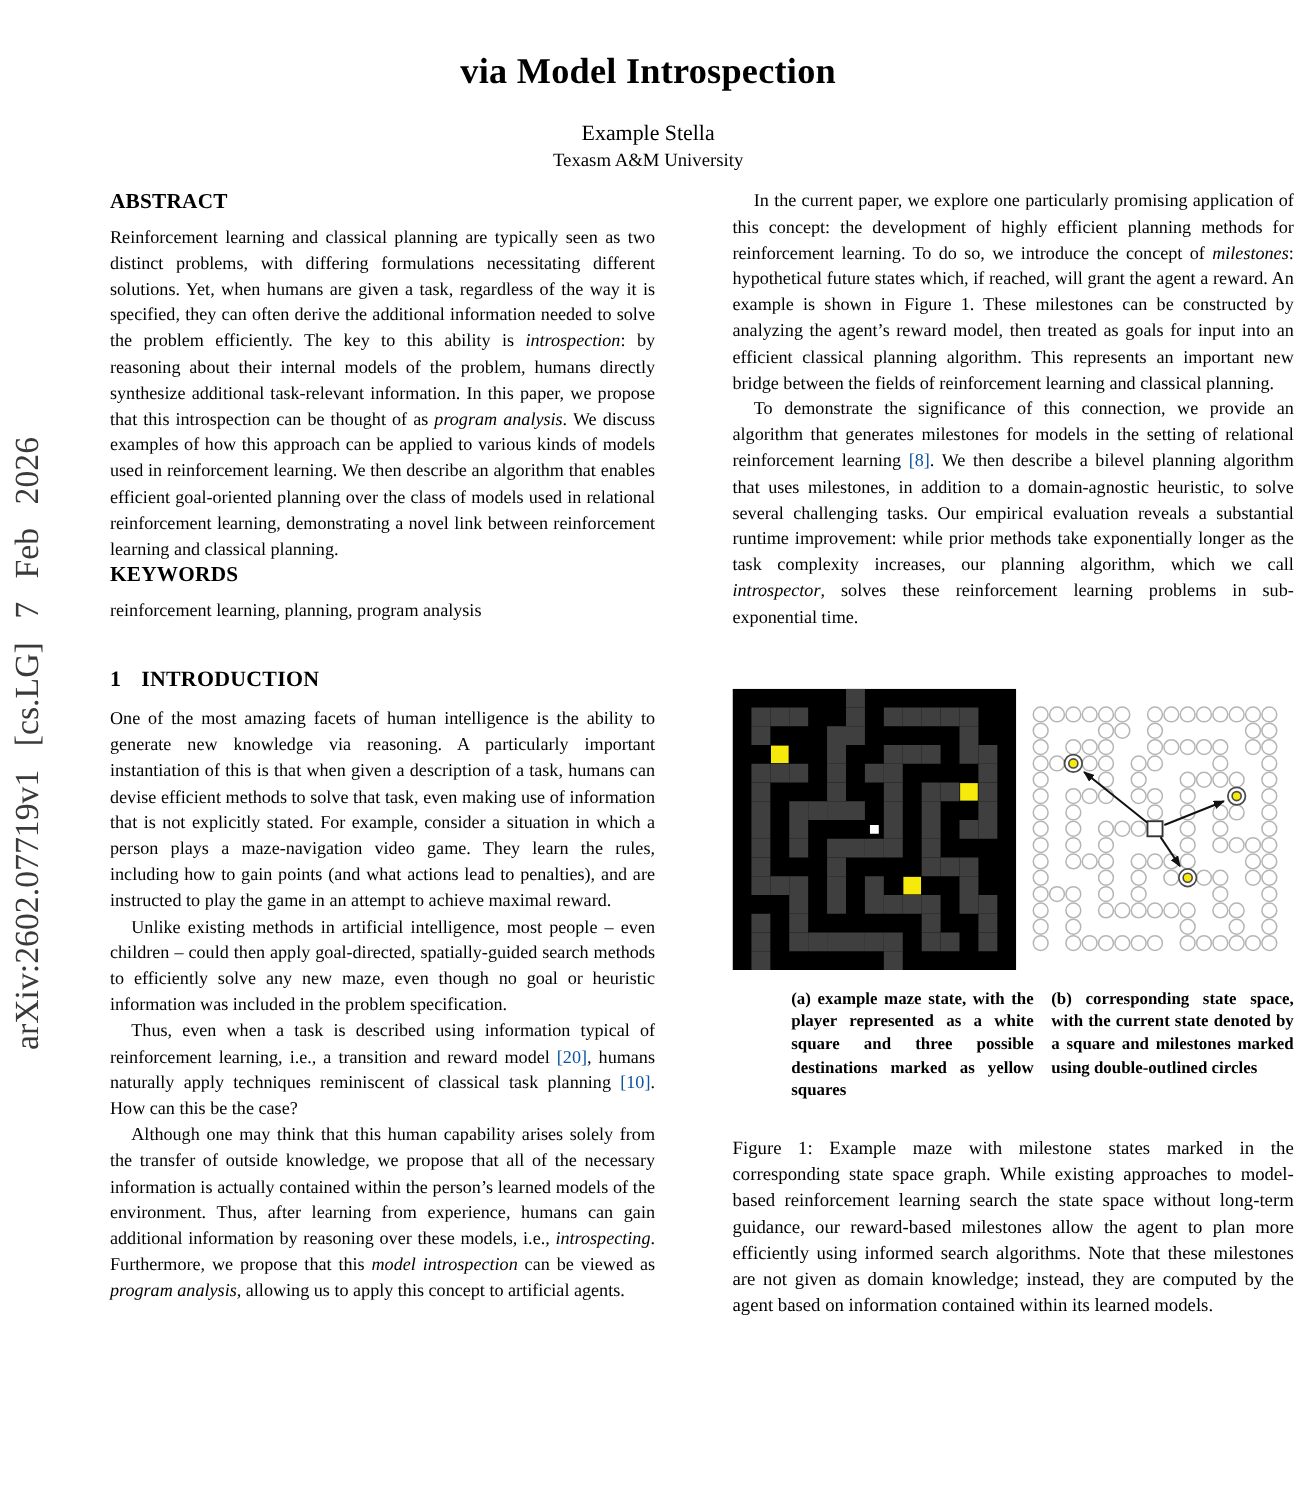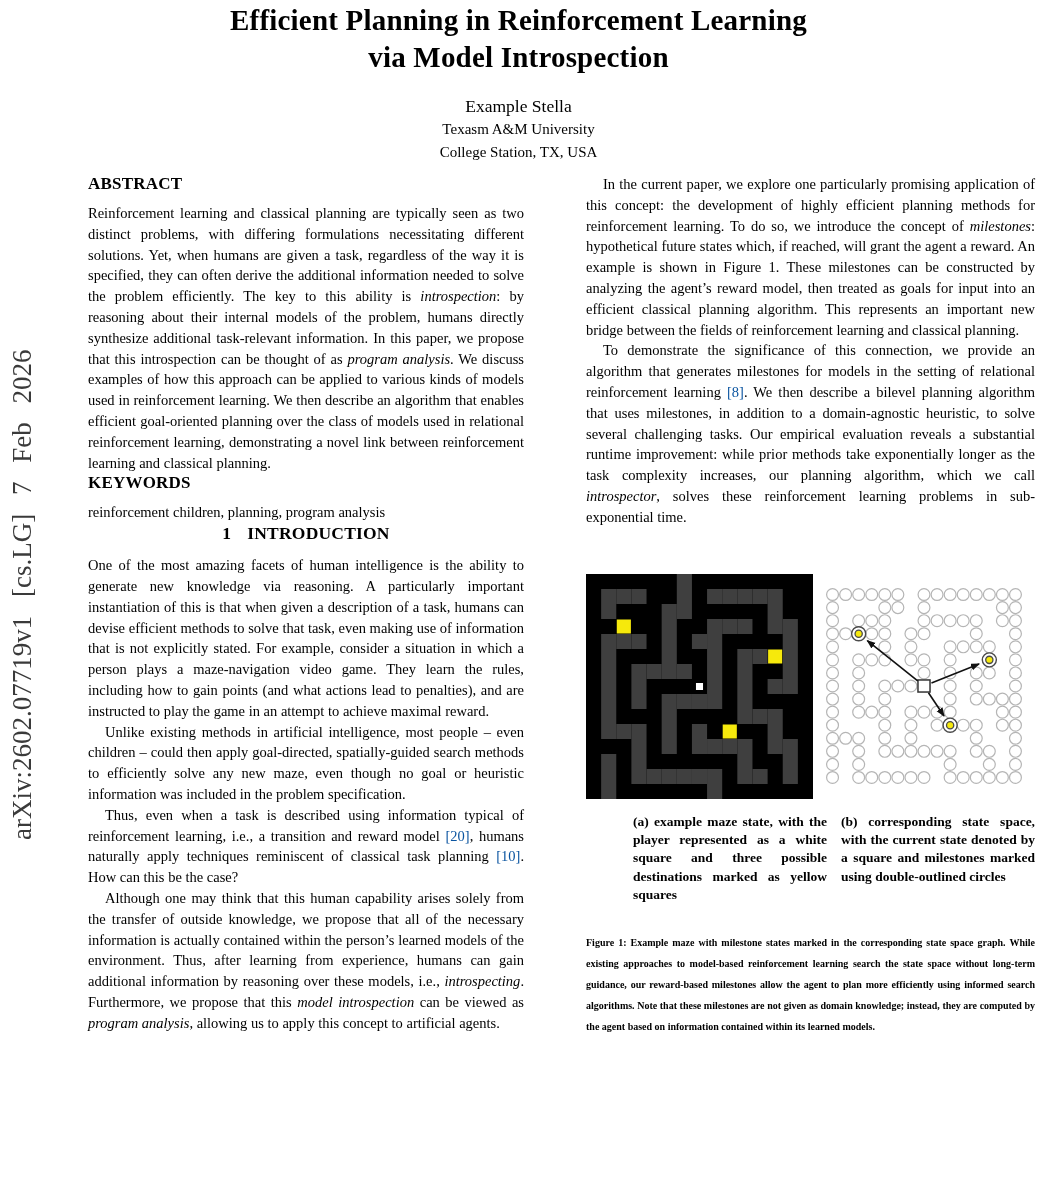--- a/index.html
+++ b/index.html
@@ -42,23 +42,23 @@
   }
   .col { width: 462px; }
   .acm-head {
     font-size: 17px;
     font-weight: 700;
     margin-bottom: 9px;
     letter-spacing: 0.2px;
   }
   .kw-head { }
   .sec-head {
+    margin-top: 33px;
     margin-bottom: 11px;
     font-size: 17.5px;
-    text-align: center;
   }
   .sec-num { margin-right: 16px; }
   .body-para {
     font-size: 14.5px;
     line-height: 20.8px;
     text-align: justify;
   }
   .body-para.indent { text-indent: 17px; }
   .kw-text { font-size: 14.5px; line-height: 20.8px; }
   em { font-style: italic; }
@@ -79,53 +79,52 @@
   .subcaps { display: flex; gap: 14px; margin-top: 14px; margin-left: 47px; }
   .subcap {
     flex: 1;
     font-weight: 700;
     font-size: 13.5px;
     line-height: 18.4px;
     text-align: justify;
   }
   .figcaption {
     margin-top: 27px;
-    font-weight: 700;
-    font-size: 10px;
+    font-weight: 400;
+    font-size: 15px;
     line-height: 21px;
     text-align: justify;
   }
 </style>
 </head>
 <body>
 
 <div class="page">
 
   <div class="arxiv-banner">arXiv:2602.07719v1 [cs.LG] 7 Feb 2026</div>
 
   <header class="titleblock">
     <h1 class="paper-title">
-      <span>Efficient Planning in Reinforcement Learning</span><br>
+      <br>
       <span>via Model Introspection</span>
     </h1>
     <div class="author-name">Example Stella</div>
     <div class="affil">Texasm A&amp;M University</div>
-    <div class="affil">College Station, TX, USA</div>
   </header>
 
   <div class="columns">
 
     <div class="col">
       <h2 class="acm-head">ABSTRACT</h2>
       <div>
           <p class="body-para"><span>Reinforcement learning and classical planning are typically seen as two distinct problems, with differing formulations necessitating different solutions. Yet, when humans are given a task, regardless of the way it is specified, they can often derive the additional information needed to solve the problem efficiently. The key to this ability is </span><em>introspection</em><span>: by reasoning about their internal models of the problem, humans directly synthesize additional task-relevant information. In this paper, we propose that this introspection can be thought of as </span><em>program analysis</em><span>. We discuss examples of how this approach can be applied to various kinds of models used in reinforcement learning. We then describe an algorithm that enables efficient goal-oriented planning over the class of models used in relational reinforcement learning, demonstrating a novel link between reinforcement learning and classical planning.</span></p>
         </div>
 
       <h2 class="acm-head kw-head">KEYWORDS</h2>
-      <p class="kw-text">reinforcement children, planning, program analysis</p>
+      <p class="kw-text">reinforcement learning, planning, program analysis</p>
 
       <h2 class="acm-head sec-head">
         <span class="sec-num">1</span><span>INTRODUCTION</span>
       </h2>
       <div>
           <p class="body-para"><span>One of the most amazing facets of human intelligence is the ability to generate new knowledge via reasoning. A particularly important instantiation of this is that when given a description of a task, humans can devise efficient methods to solve that task, even making use of information that is not explicitly stated. For example, consider a situation in which a person plays a maze-navigation video game. They learn the rules, including how to gain points (and what actions lead to penalties), and are instructed to play the game in an attempt to achieve maximal reward.</span></p>
           <p class="body-para indent"><span>Unlike existing methods in artificial intelligence, most people – even children – could then apply goal-directed, spatially-guided search methods to efficiently solve any new maze, even though no goal or heuristic information was included in the problem specification.</span></p>
           <p class="body-para indent"><span>Thus, even when a task is described using information typical of reinforcement learning, i.e., a transition and reward model </span><span class="cite">[20]</span><span>, humans naturally apply techniques reminiscent of classical task planning </span><span class="cite">[10]</span><span>. How can this be the case?</span></p>
           <p class="body-para indent"><span>Although one may think that this human capability arises solely from the transfer of outside knowledge, we propose that all of the necessary information is actually contained within the person’s learned models of the environment. Thus, after learning from experience, humans can gain additional information by reasoning over these models, i.e., </span><em>introspecting</em><span>. Furthermore, we propose that this </span><em>model introspection</em><span> can be viewed as </span><em>program analysis</em><span>, allowing us to apply this concept to artificial agents.</span></p>
         </div>

